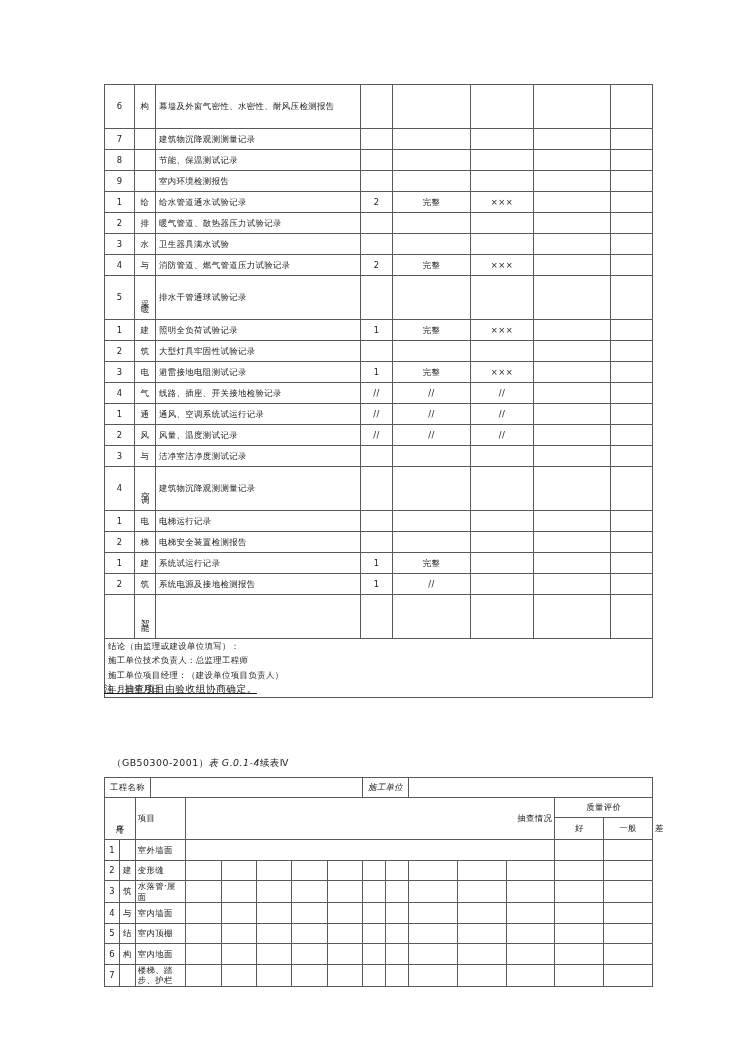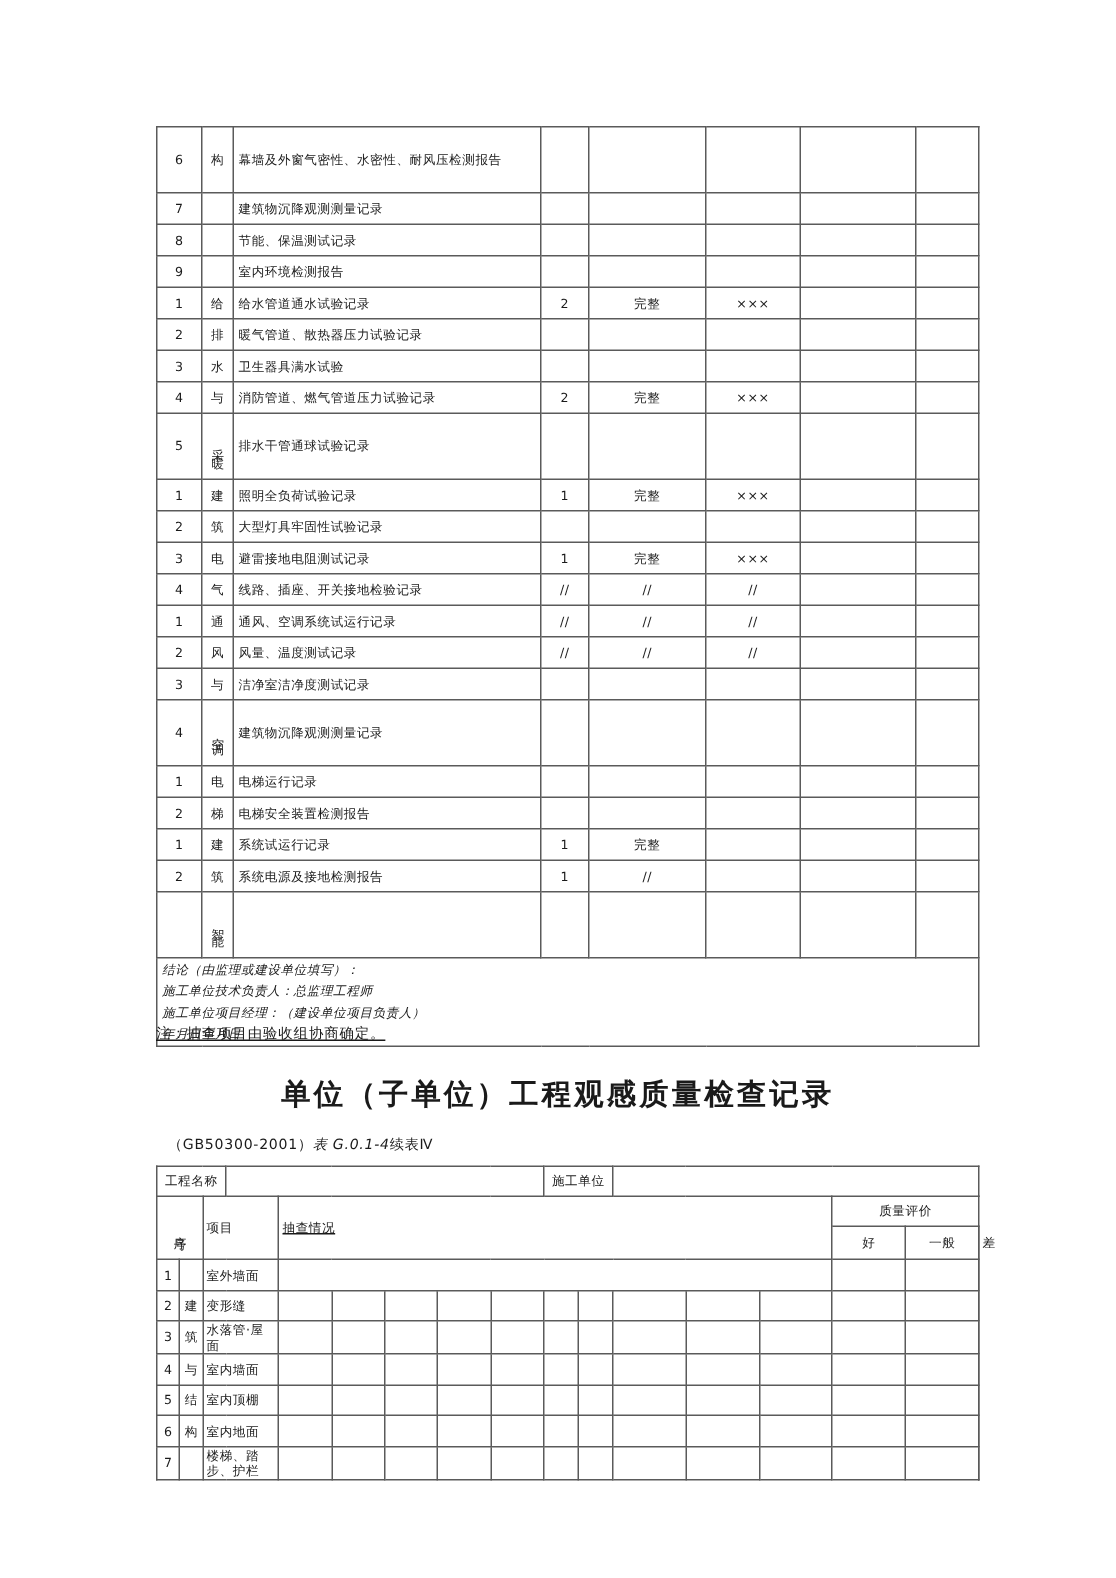--- a/index.html
+++ b/index.html
@@ -63,21 +63,21 @@
     padding-top: 2px;
   }
 
   
   .concl-cell {
     text-align: left;
     padding: 4px 0 4px 8px;
     line-height: 1.72;
     font-size: 8.4px;
   }
-  .concl-cell div { white-space: nowrap; letter-spacing: 0.4px; font-style: italic; }
+  .concl-cell div { white-space: nowrap; letter-spacing: 0.4px; }
 
   .note-line {
     position: absolute;
     left: 104px; top: 683px;
     font-size: 9.6px;
     letter-spacing: 0.6px;
     text-decoration: underline;
   }
 
   
@@ -105,27 +105,27 @@
     width: 548px;
     font-size: 8.4px;
   }
   #table-two td {
     border: 1px solid #5a5a5a;
     padding: 0 2px;
     vertical-align: middle;
   }
   .t2-lbl   { width: 46px;  text-align: center; margin-top: 12px; }
   .t2-blank { width: 212px; }
-  .t2-lbl2  { width: 46px;  text-align: center; }
+  .t2-lbl2  { width: 46px;  text-align: center; font-style: italic; }
   .t2-blank2{ width: 244px; }
 
   .t2-seq   { width: 24px; text-align: center; }
   .t2-cat   { width: 24px; text-align: center; }
   .t2-item  { width: 160px; text-align: left; padding-left: 8px; margin-left: 32px; }
-  .t2-check { text-align: left; text-decoration: underline; }
+  .t2-check { text-align: right; }
   .t2-eval  { text-align: center; }
   .t2-sub   { width: 24.5px; }
   .seqvert {
     writing-mode: vertical-rl;
     text-orientation: upright;
     letter-spacing: 2px;
     line-height: 1;
     display: inline-block;
   }
   .r-head1 { height: 20px; }
@@ -365,21 +365,20 @@
             <div>施工单位技术负责人：总监理工程师</div>
             <div>施工单位项目经理：（建设单位项目负责人）</div>
             <div>年月日年月日</div>
           </td>
         </tr>
       </tbody>
   </table>
 
   <div class="note-line">注：抽查项目由验收组协商确定。</div>
 
-  <div class="doc-title">单位（子单位）工程观感质量检查记录</div>
   <div class="doc-subtitle">
     <span>（GB50300-2001）</span><span class="code">表 G.0.1-4</span><span>续表Ⅳ</span>
   </div>
 
   <table class="tbl" id="table-two">
     <tbody id="t2-body">
         <tr class="r-head1">
           <td class="t2-lbl" colspan="3">工程名称</td>
           <td class="t2-blank" colspan="6"></td>
           <td class="t2-lbl2" colspan="2">施工单位</td>

